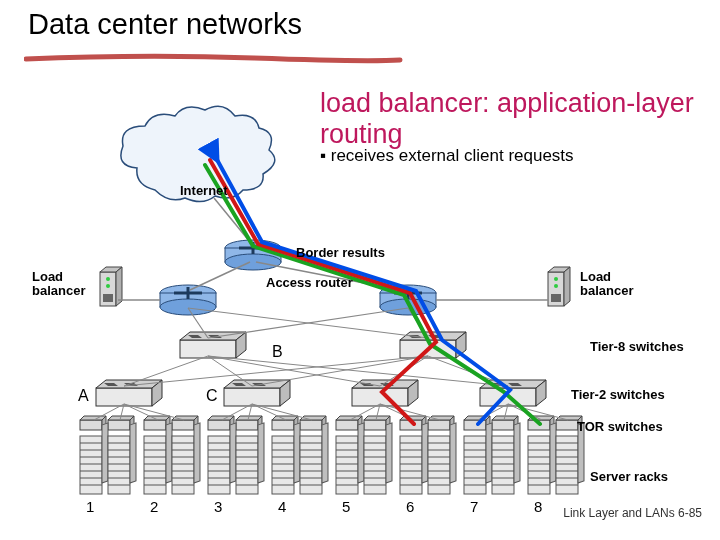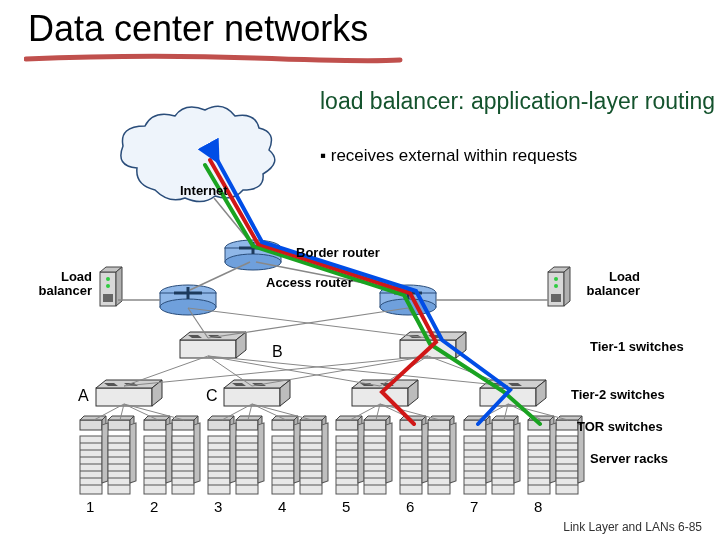--- a/index.html
+++ b/index.html
@@ -1,40 +1,40 @@
 <!DOCTYPE html>
 <html><head>
 <meta charset="utf-8">
 <style>
   html,body{margin:0;padding:0;font-family:Arial,Helvetica,sans-serif;background:#fff}
   .slide{position:relative;width:720px;height:540px;overflow:hidden}
-  .title{position:absolute;left:28px;top:8px;font-size:36px;color:#000}
+  .title{position:absolute;left:28px;top:8px;font-size:29px;color:#000}
   .underline{position:absolute;left:24px;top:52px}
-  .subtitle{position:absolute;left:320px;top:88px;font-size:23px;color:#14532d;line-height:1.15}
+  .subtitle{position:absolute;left:320px;top:88px;font-size:27px;color:#be185d;line-height:1.15}
   .bullets{position:absolute;left:320px;top:145px;font-size:17px;color:#000;line-height:1.25}
   .bullets div::before{content:"▪ ";font-weight:bold}
-  .lbl{position:absolute;font-size:13px;color:#000;text-align:right;line-height:1.05}
+  .lbl{position:absolute;font-size:13px;color:#000;text-align:left;line-height:1.05}
   .lbl.bold{font-weight:bold}
-  .footer{position:absolute;right:18px;bottom:6px;font-size:12px;color:#333}
+  .footer{position:absolute;right:18px;bottom:20px;font-size:12px;color:#333}
   .racknum{position:absolute;top:498px;font-size:15px;color:#000}
 </style>
 </head>
 <body>
 
 <div class="slide">
   <div class="title">Data center networks</div>
 
   <svg class="underline" width="380" height="14">
     <path d="M2 7 Q 120 2 230 6 T 376 8" stroke="#c0504d" stroke-width="5" fill="none" stroke-linecap="round"></path>
   </svg>
 
   <div class="subtitle">load balancer: application-layer routing</div>
 
   <div class="bullets">
-    <div>receives external within requests</div>
+    <div>receives external client requests</div>
   </div>
 
   <svg style="position:absolute;left:0;top:0" width="720" height="540">
     <defs>
 
       <g id="rack">
         <rect x="0" y="0" width="22" height="58" fill="#e8e8e8" stroke="#555"></rect>
         <rect x="22" y="-3" width="6" height="58" fill="#bfbfbf" stroke="#555" transform="skewY(-20)"></rect>
         <g stroke="#555" stroke-width="1">
           <line x1="0" y1="7" x2="22" y2="7"></line>
@@ -204,30 +204,30 @@
     </g>
 
     <g fill="none" stroke-width="4" stroke-linecap="round">
       <path d="M205 165 L253 246 L404 295 L430 344 L504 392 L540 424" stroke="#1aa321"></path>
       <path d="M210 160 L258 244 L410 293 L436 342 L382 392 L414 424" stroke="#d01717"></path>
       <path d="M215 156 L262 242 L416 291 L442 340 L510 390 L478 424" stroke="#004de6" marker-start="url(#arr)"></path>
     </g>
   </svg>
 
   <div class="lbl bold" style="left:180px;top:184px">Internet</div>
-  <div class="lbl bold" style="left:296px;top:246px">Border router</div>
+  <div class="lbl bold" style="left:296px;top:246px">Border results</div>
   <div class="lbl bold" style="left:266px;top:276px">Access router</div>
 
   <div class="lbl bold" style="left:32px;top:270px;width:60px">Load balancer</div>
   <div class="lbl bold" style="left:580px;top:270px;width:60px">Load balancer</div>
 
-  <div class="lbl bold" style="left:590px;top:340px">Tier-1 switches</div>
+  <div class="lbl bold" style="left:590px;top:340px">Tier-8 switches</div>
   <div class="lbl bold" style="left:571px;top:388px">Tier-2 switches</div>
   <div class="lbl bold" style="left:577px;top:420px">TOR switches</div>
-  <div class="lbl bold" style="left:590px;top:452px">Server racks</div>
+  <div class="lbl bold" style="left:590px;top:470px">Server racks</div>
 
   <div class="lbl" style="left:78px;top:388px;font-size:16px">A</div>
   <div class="lbl" style="left:272px;top:344px;font-size:16px">B</div>
   <div class="lbl" style="left:206px;top:388px;font-size:16px">C</div>
 
   <div class="racknum" style="left:86px">1</div>
   <div class="racknum" style="left:150px">2</div>
   <div class="racknum" style="left:214px">3</div>
   <div class="racknum" style="left:278px">4</div>
   <div class="racknum" style="left:342px">5</div>

